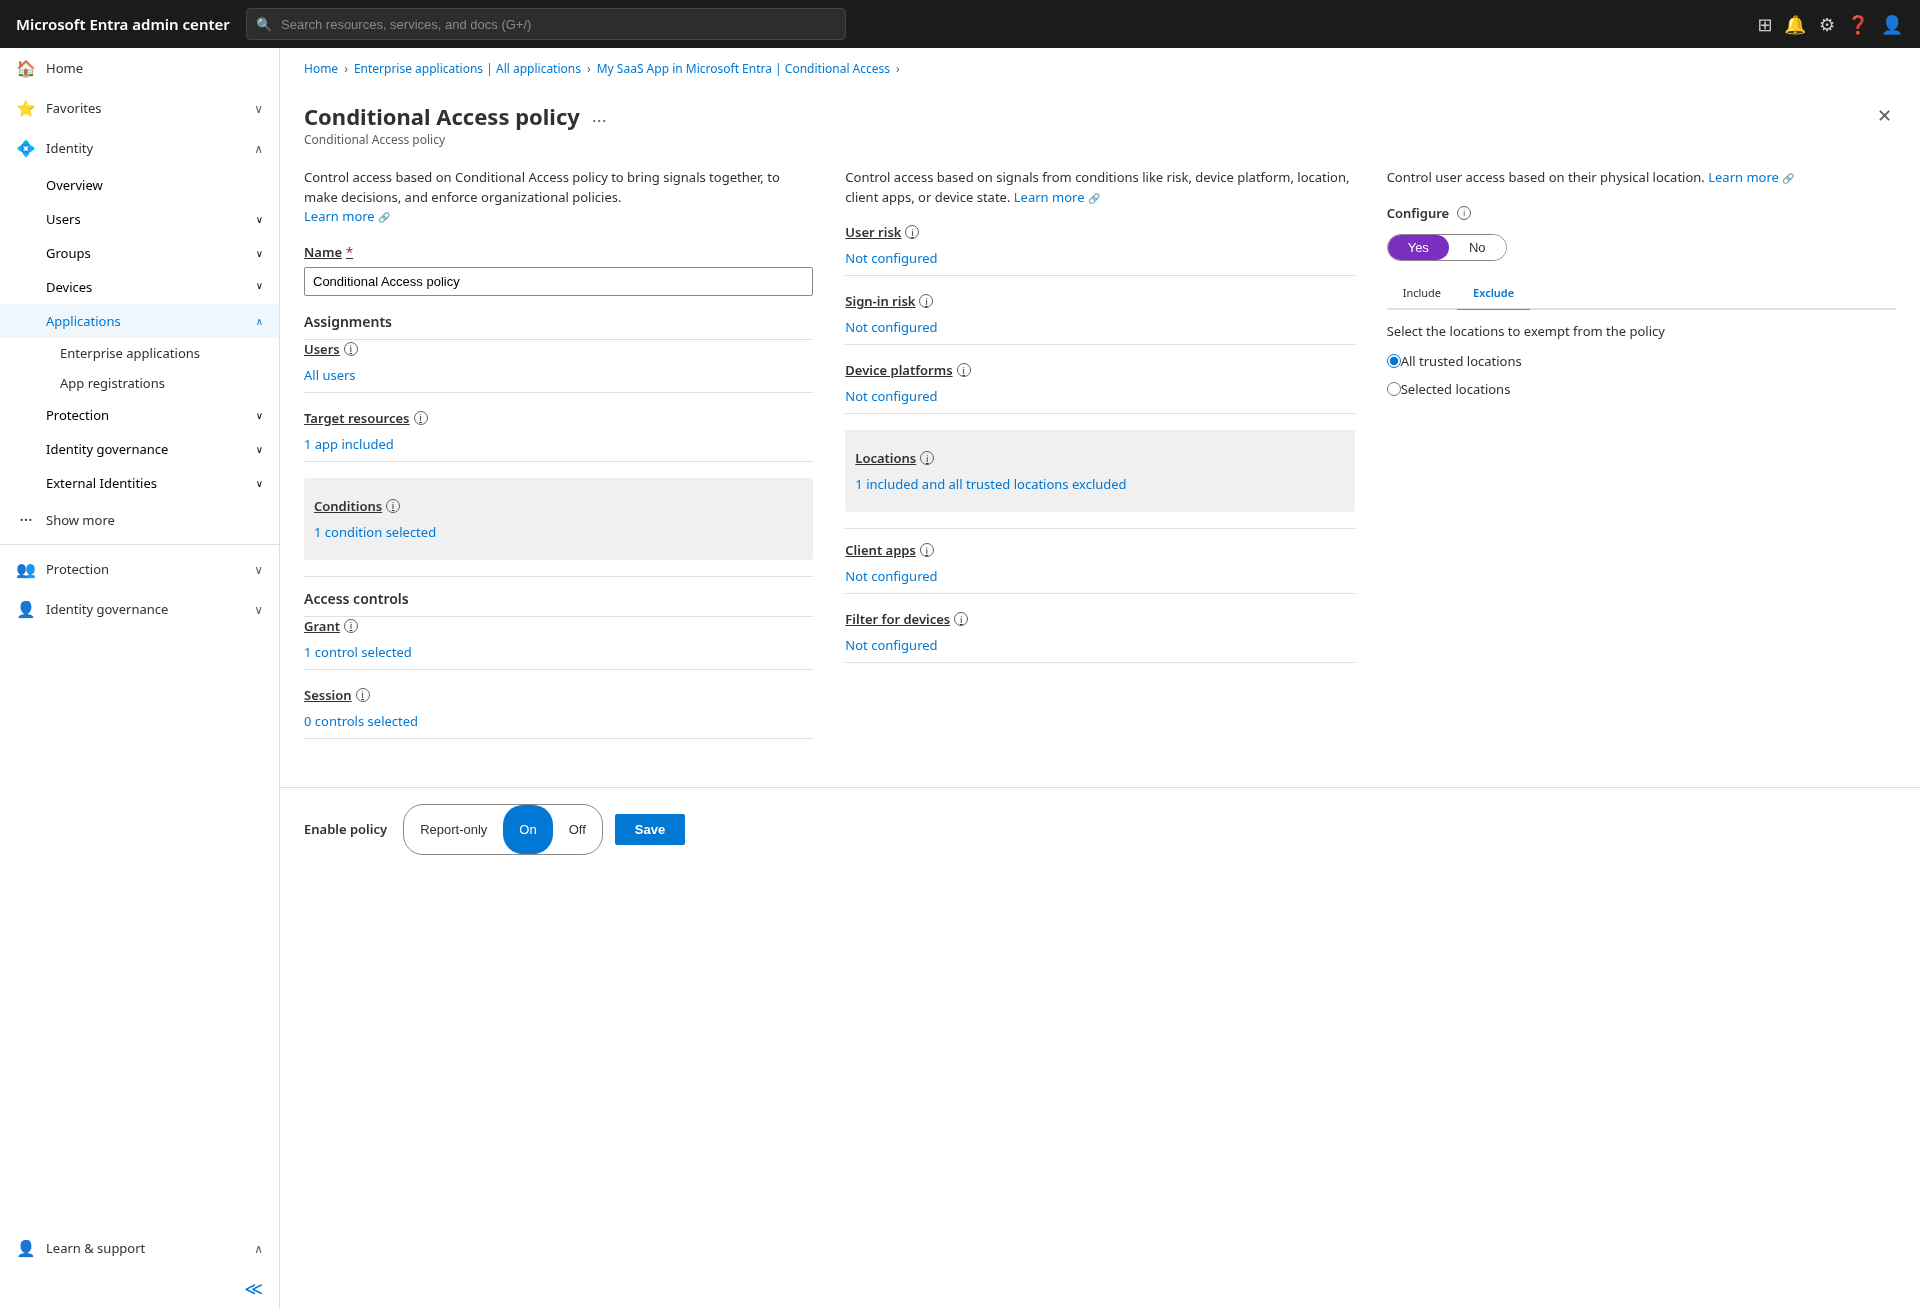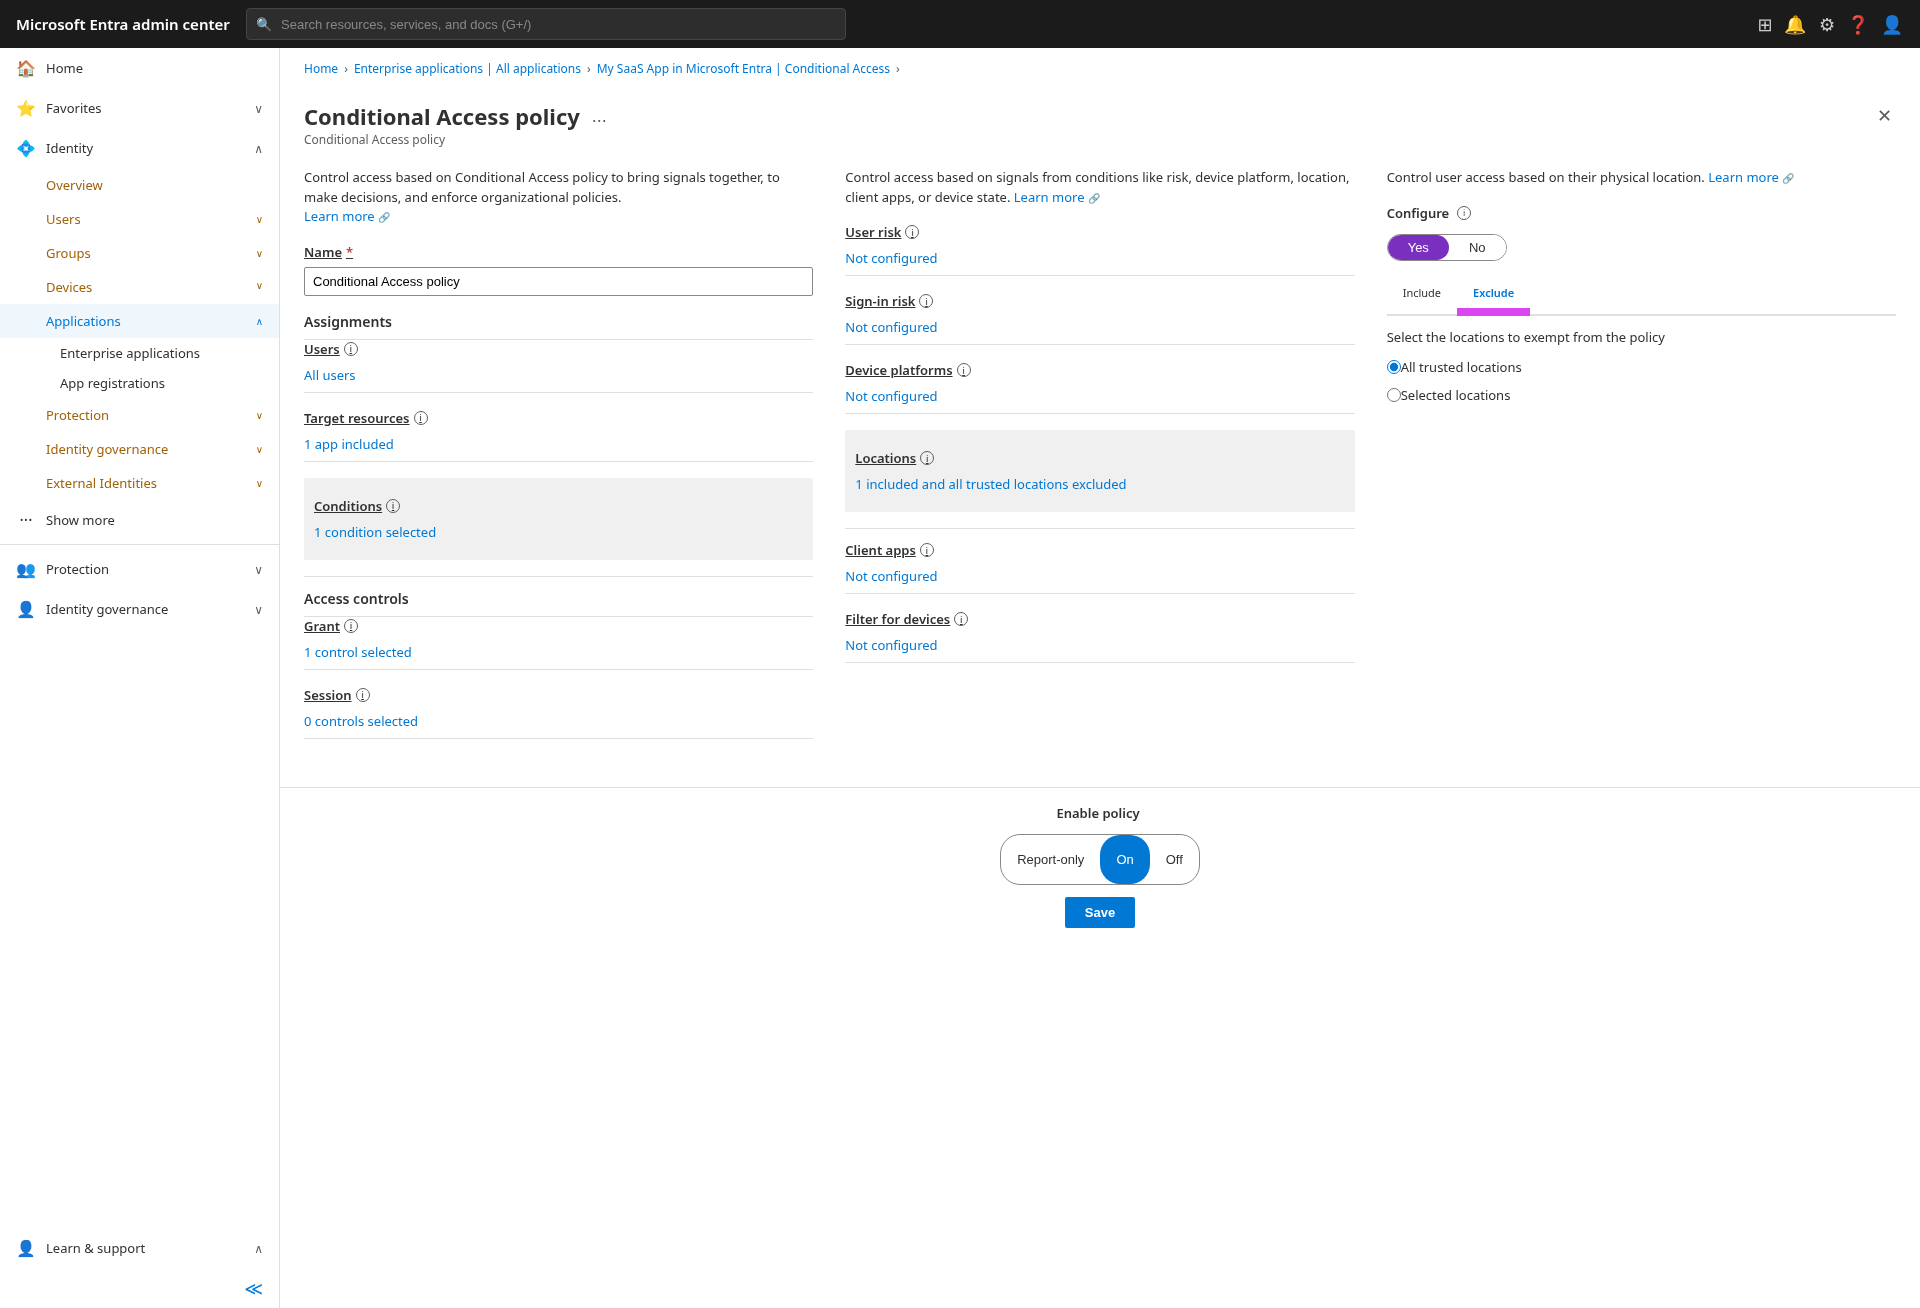--- a/index.html
+++ b/index.html
@@ -16,21 +16,21 @@
 
     
     .main-layout { display: flex; flex: 1; overflow: hidden; }
 
     
     .sidebar { width: 280px; background: #fff; border-right: 1px solid #e1dfdd; overflow-y: auto; flex-shrink: 0; display: flex; flex-direction: column; }
     .sidebar-item { display: flex; align-items: center; padding: 10px 16px; cursor: pointer; gap: 10px; color: #323130; font-size: 13px; }
     .sidebar-item .icon { width: 20px; height: 20px; display: flex; align-items: center; justify-content: center; font-size: 16px; flex-shrink: 0; }
     .sidebar-item .label { flex: 1; }
     .sidebar-item .chevron { font-size: 12px; color: #605e5c; }
-    .sidebar-sub-item { padding: 8px 16px 8px 46px; cursor: pointer; color: #a16207; font-size: 13px; }
+    .sidebar-sub-item { padding: 8px 16px 8px 46px; cursor: pointer; color: #000000; font-size: 13px; }
 
     
     .content { flex: 1; overflow-y: auto; background: #fff; }
     .breadcrumb { display: flex; align-items: center; gap: 6px; padding: 12px 24px 8px; font-size: 12px; color: #605e5c; }
     .breadcrumb a { color: #0078d4; text-decoration: none; cursor: pointer; }
     .breadcrumb-sep { color: #605e5c; }
 
     
     .panel { padding: 16px 24px; }
     .panel-header { display: flex; align-items: flex-start; justify-content: space-between; margin-bottom: 4px; }
@@ -63,29 +63,29 @@
     
     .configure-row { display: flex; align-items: center; gap: 8px; margin-bottom: 12px; }
     .configure-label { font-size: 13px; font-weight: 600; }
     .yes-no-toggle { display: flex; border: 1px solid #8a8886; border-radius: 20px; overflow: hidden; }
     .yes-no-btn { padding: 5px 20px; font-size: 13px; cursor: pointer; border: none; background: #fff; color: #323130; }
     .yes-no-btn.active { background: #7b2fbe; color: #fff; border-radius: 20px; }
 
     
     .tabs { display: flex; gap: 0; margin-bottom: 12px; border-bottom: 2px solid #e1dfdd; }
     .tab { padding: 8px 16px; font-size: 11px; cursor: pointer; color: #323130; border-bottom: 2px solid transparent; margin-bottom: -2px; }
-    .tab.active { color: #0078d4; font-weight: 600; border-bottom: 8px solid #d946ef; }
+    .tab.active { color: #0078d4; font-weight: 600; border-bottom: 1px solid #d946ef; }
 
     
     .radio-group { display: flex; flex-direction: column; gap: 10px; }
     .radio-item { display: flex; align-items: center; font-size: 13px; cursor: pointer; }
     .radio-item input[type=radio] { accent-color: #0078d4; width: 14px; height: 14px; }
 
     
-    .enable-policy-bar { display: flex; align-items: center; gap: 12px; padding: 16px 24px; border-top: 1px solid #e1dfdd; background: #fff; flex-direction: column; }
+    .enable-policy-bar { display: flex; align-items: center; gap: 12px; padding: 16px 24px; border-top: 1px solid #e1dfdd; background: #fff; }
     .enable-label { font-size: 13px; font-weight: 600; margin-right: 4px; }
     .policy-toggle { display: flex; border: 1px solid #8a8886; border-radius: 20px; overflow: hidden; background: #fff; }
     .policy-toggle-btn { padding: 17px 16px; font-size: 13px; cursor: pointer; border: none; background: transparent; color: #323130; }
     .policy-toggle-btn.on-active { background: #0078d4; color: #fff; border-radius: 20px; }
     .save-btn { background: #0078d4; color: #fff; border: none; border-radius: 2px; padding: 8px 20px; font-size: 13px; cursor: pointer; font-weight: 600; }
 
     
     ::-webkit-scrollbar { width: 6px; }
     ::-webkit-scrollbar-track { background: #f3f2f1; }
     ::-webkit-scrollbar-thumb { background: #c8c6c4; border-radius: 3px; }

